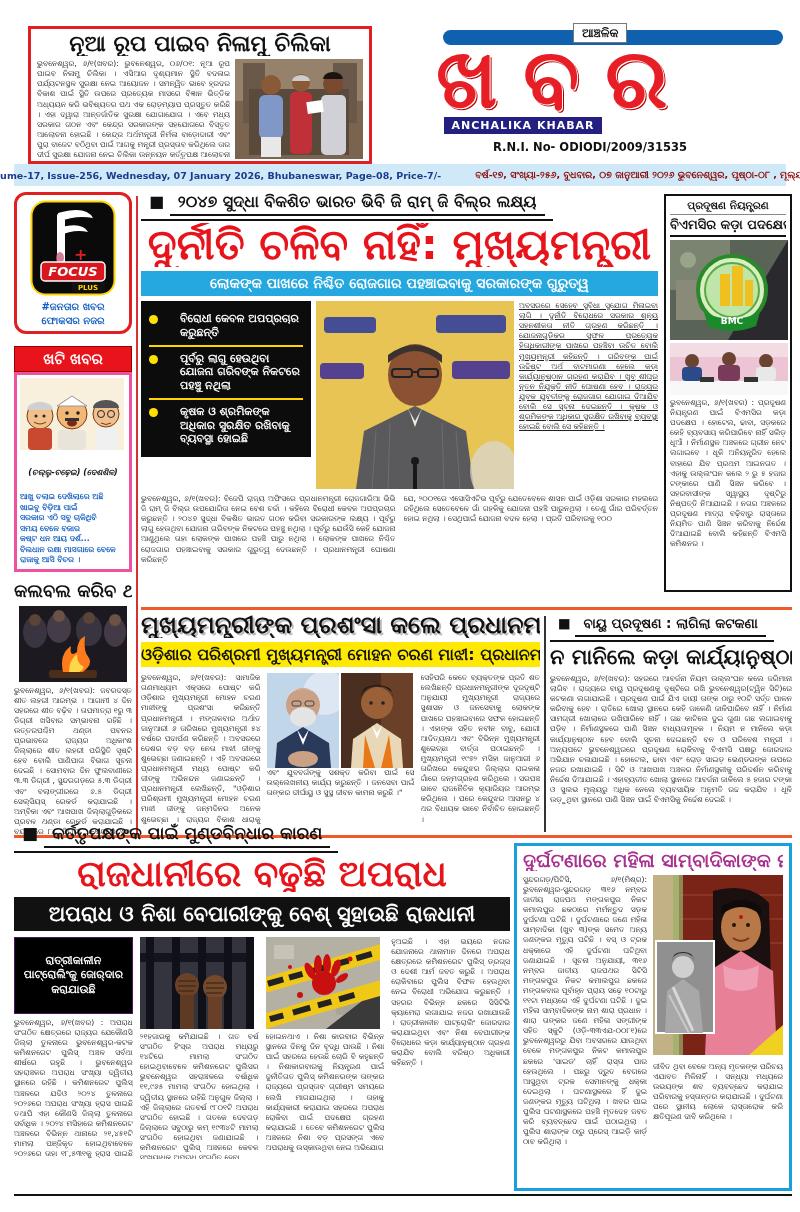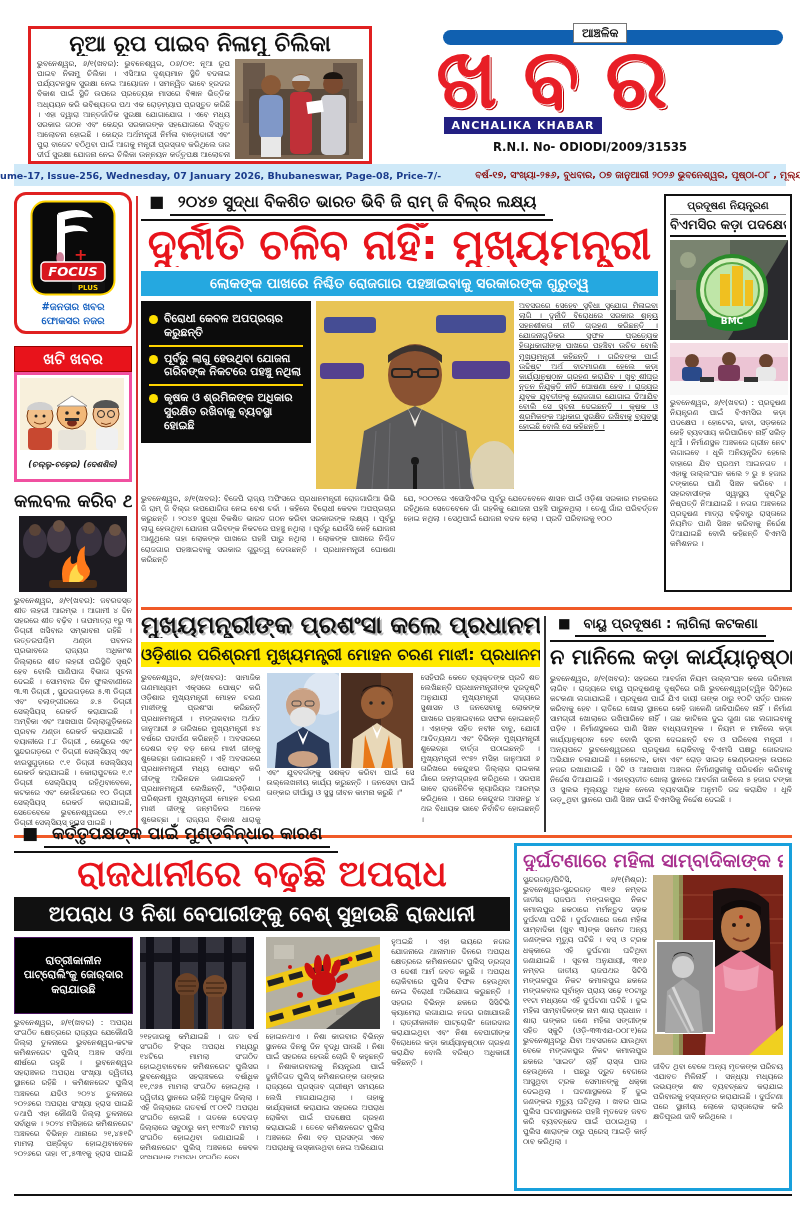--- a/index.html
+++ b/index.html
@@ -28,37 +28,37 @@
            display:flex;align-items:center;justify-content:center;gap:34px;box-sizing:border-box;}
   .date-en{font-size:9.5px;font-weight:bold;color:#1b3c8c;white-space:nowrap;}
   .date-od{font-size:9.5px;font-weight:bold;color:#8b0b0b;white-space:nowrap;}
   
   .sidebar{position:absolute;left:14px;top:192px;width:118px;height:646px;overflow:hidden;}
   .focus-box{border:3px solid #e02020;border-radius:12px;padding:5px 3px 4px;text-align:center;}
   .focus-hash{color:#1560c0;font-weight:bold;font-size:10px;line-height:1.35;}
   .khati{margin-top:12px;background:#e8131b;border:1px solid #990000;color:#fff;font-size:15px;
          font-weight:900;text-align:center;padding:3px 0;}
   .cartoon-box{border:3px solid #f050a0;padding:3px;margin-top:0;}
-  .cartoon-cap{font-size:8px;font-weight:bold;font-style:italic;text-align:center;margin:6px 0;}
+  .cartoon-cap{font-size:8px;font-weight:bold;font-style:italic;text-align:center;margin:14px 0;}
   .poem{color:#1560c0;font-size:7.8px;font-weight:bold;line-height:1.35;}
   .cold-head{font-size:18px;font-weight:900;text-align:center;margin:8px 0 4px;white-space:nowrap;overflow:hidden;}
   .cold-body{height:300px;overflow:hidden;}
   .vrule-red{position:absolute;left:136px;top:196px;width:2px;height:640px;background:#d83030;}
   
   .lead{position:absolute;left:141px;top:192px;width:517px;}
   .kick{text-align:left;}
   .kick span{display:inline-block;font-weight:bold;border-bottom:2.5px solid #111;padding:0 8px 3px;}
   .lead .kick span{font-size:16px;}
   .lead-head{font-size:42px;font-weight:900;color:#e8141c;text-align:center;line-height:1.05;
              white-space:nowrap;overflow:hidden;margin-top:2px;}
   .lead-strip{background:#25a8e0;color:#fff;font-size:14px;font-weight:bold;text-align:center;
               padding:4px 2px;margin-top:4px;white-space:nowrap;overflow:hidden;}
   .lead-row{display:flex;gap:5px;margin-top:5px;align-items:flex-start;}
   .bullets{width:170px;box-sizing:border-box;background:#0c0c0c;color:#fff;padding:6px 8px;flex:none;}
-  .bullet-item{display:flex;gap:6px;padding:5px 0;font-size:11px;font-weight:bold;line-height:1.25;}
+  .bullet-item{display:flex;gap:22px;padding:5px 0;font-size:11px;font-weight:bold;line-height:1.25;}
   .bullet-item + .bullet-item{border-top:2px solid #ffd400;}
   .dot{width:9px;height:9px;border-radius:50%;background:#ffe000;margin-top:3px;flex:none;}
   .lead-rightcol{flex:1;height:188px;overflow:hidden;text-decoration:underline;}
   .lead-cols{display:flex;gap:8px;margin-top:5px;}
   .lead-cols div{flex:1;height:72px;overflow:hidden;}
   .div-orange1{position:absolute;left:141px;top:607px;width:651px;height:3px;background:#f05a28;}
   .div-orange2{position:absolute;left:14px;top:835px;width:778px;height:3px;background:#f05a28;}
   .bottom-line{position:absolute;left:14px;top:1194px;width:778px;height:2px;background:#111;}
   
   .bmc{position:absolute;left:664px;top:194px;width:128px;height:398px;border:2px solid #111;
@@ -184,20 +184,29 @@
         <ellipse cx="52" cy="45" rx="5" ry="3.5" fill="#7a2a1a"></ellipse>
         <rect x="45" y="40" width="14" height="3" fill="#333"></rect>
         <circle cx="86" cy="36" r="13" fill="#f0c090" stroke="#7a3a10" stroke-width="1"></circle>
         <path d="M73 30 a13 8 0 0 1 26 0" fill="#555"></path>
         <circle cx="81" cy="36" r="3.5" fill="none" stroke="#222"></circle>
           <circle cx="91" cy="36" r="3.5" fill="none" stroke="#222"></circle>
         <rect x="76" y="50" width="22" height="22" rx="4" fill="#f0f0f0"></rect>
         <path d="M81 45 q5 3 10 0" stroke="#7a3a10" fill="none"></path>
       </svg>
       <div class="cartoon-cap">(ଚଲ୍ଲୁ-ଚଢ଼େଇ) (ଦେଶଶିଳ)</div>
+      <div class="poem">
+        <div>ଆଖୁ ଚଲାଇ ଦେଖିଲାରେ ଅଛି</div>
+        <div>ଖାଇବୁ ବିଡ଼ିଆ ପାଇଁ</div>
+        <div>ସରକାର ଏଠି ସବୁ ଚାଳିଥିବି</div>
+        <div>ସମୟ ବେଳେ ବଜାର</div>
+        <div>କଷ୍ଟ ଧନ ଆୟ ଦର୍ଶ...</div>
+        <div>ବିଲଧାନ ରକ୍ଷା ମାସଗାରେ ବେଳେ</div>
+        <div>ରାଜାକୁ ଆସି ବିଚର ।</div>
+      </div>
     </div>
 
     <div class="cold-head">କଲବଲ କରିବ ଥଣ୍ଡା</div>
     <svg width="108" height="76" viewBox="0 0 108 76" style="display:block;margin:0 auto 4px;">
       <rect width="108" height="76" fill="#1c1a20"></rect>
       <ellipse cx="16" cy="26" rx="12" ry="16" fill="#3a3340"></ellipse>
         <ellipse cx="40" cy="22" rx="12" ry="15" fill="#463c48"></ellipse>
       <ellipse cx="70" cy="24" rx="13" ry="16" fill="#3a3340"></ellipse>
         <ellipse cx="96" cy="26" rx="11" ry="15" fill="#443a46"></ellipse>
       <circle cx="16" cy="14" r="6" fill="#5a4438"></circle>

